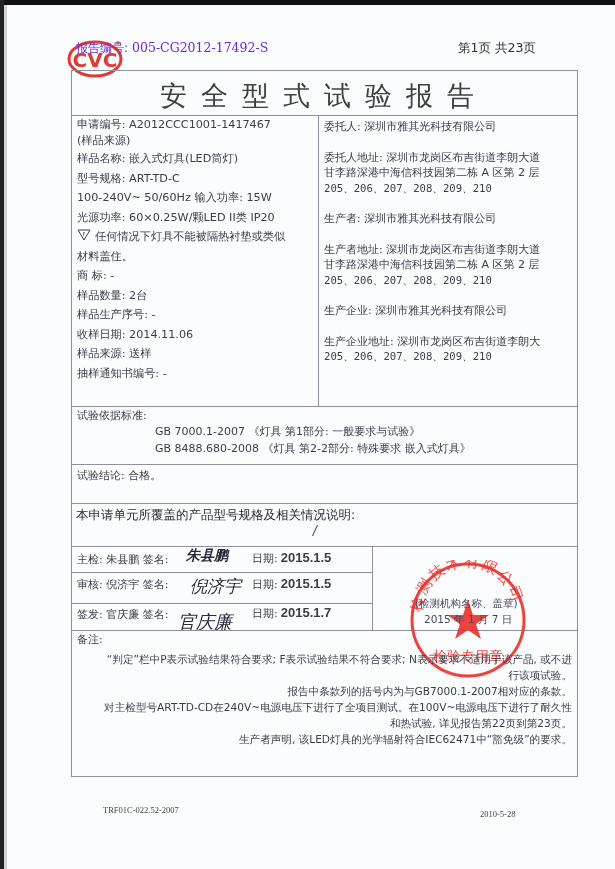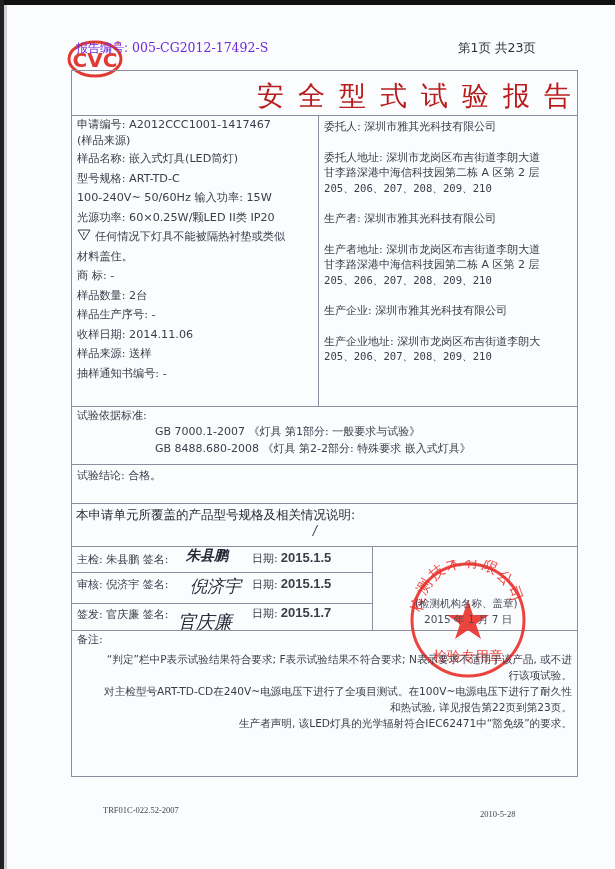--- a/index.html
+++ b/index.html
@@ -15,22 +15,22 @@
 
   .cvc-logo { position: absolute; left: 66px; top: 38px; width: 58px; height: 40px; }
   .hdr-reportno { position: absolute; left: 76px; top: 40px; font-size: 12.5px; color: #6d28d9; }
   .hdr-reportno .lbl { font-family: "DejaVu Sans", sans-serif; font-size: 12px; }
   .hdr-page { position: absolute; left: 458px; top: 40px; font-size: 12.5px; color: #2e2e3a; font-family: "DejaVu Sans", sans-serif; }
 
   .frame { position: absolute; border: 1px solid #8d8fa0; }
   .line-h { position: absolute; height: 1px; background: #8d8fa0; }
   .line-v { position: absolute; width: 1px; background: #8d8fa0; }
 
-  .title { position: absolute; left: 71px; top: 78px; width: 506px; text-align: right;
-           font-size: 27px; letter-spacing: 14px; color: #b91c1c; font-family: "DejaVu Sans", sans-serif; font-weight: 300; padding-left: 8px; }
+  .title { position: absolute; left: 71px; top: 78px; width: 506px; text-align: center;
+           font-size: 27px; letter-spacing: 14px; color: #404040; font-family: "DejaVu Sans", sans-serif; font-weight: 300; }
 
   .cell-text { position: absolute; font-size: 11.2px; line-height: 19.5px; color: #3c3c4a; font-family: "DejaVu Sans", sans-serif; }
   .right-col { position: absolute; left: 324px; top: 119px; width: 250px; font-size: 11px; line-height: 15.5px; color: #3c3c4a; font-family: "DejaVu Sans", sans-serif; }
   .right-col .blk { margin-bottom: 15px; }
   .right-col .nums { font-family: "DejaVu Sans Mono", monospace; font-size: 10.6px; }
 
   .warn-tri { display: inline-block; width: 14px; height: 12px; vertical-align: -1px; margin-right: 4px; }
 
   .std-label { position: absolute; left: 77px; top: 408px; font-size: 11px; font-family: "DejaVu Sans", sans-serif; color: #3c3c4a; }
   .std-line { position: absolute; left: 155px; font-size: 11px; font-family: "DejaVu Sans", sans-serif; color: #3c3c4a; }
@@ -165,18 +165,19 @@
   </text>
   <polygon points="60,40 65,55 81,55 68,64 73,79 60,70 47,79 52,64 39,55 55,55" fill="#e8302a" opacity="0.9"></polygon>
   <text x="60" y="101" text-anchor="middle" font-size="14" fill="#e8302a" font-family="DejaVu Sans, sans-serif" opacity="0.9">检验专用章</text>
 </svg>
 <div class="stamp-caption">(检测机构名称、盖章)</div>
 <div class="stamp-date">2015 年 1 月 7 日</div>
 
 <div class="notes-label">备注:</div>
 <div class="notes">
   <p>“判定”栏中P表示试验结果符合要求; F表示试验结果不符合要求; N表示要求不适用于该产品, 或不进行该项试验。</p>
+  <p>报告中条款列的括号内为与GB7000.1-2007相对应的条款。</p>
   <p>对主检型号ART-TD-CD在240V~电源电压下进行了全项目测试。在100V~电源电压下进行了耐久性和热试验, 详见报告第22页到第23页。</p>
   <p>生产者声明, 该LED灯具的光学辐射符合IEC62471中“豁免级”的要求。</p>
 </div>
 
 <div class="footer-left">TRF01C-022.52-2007</div>
 <div class="footer-right">2010-5-28</div>
 
 </body></html>

